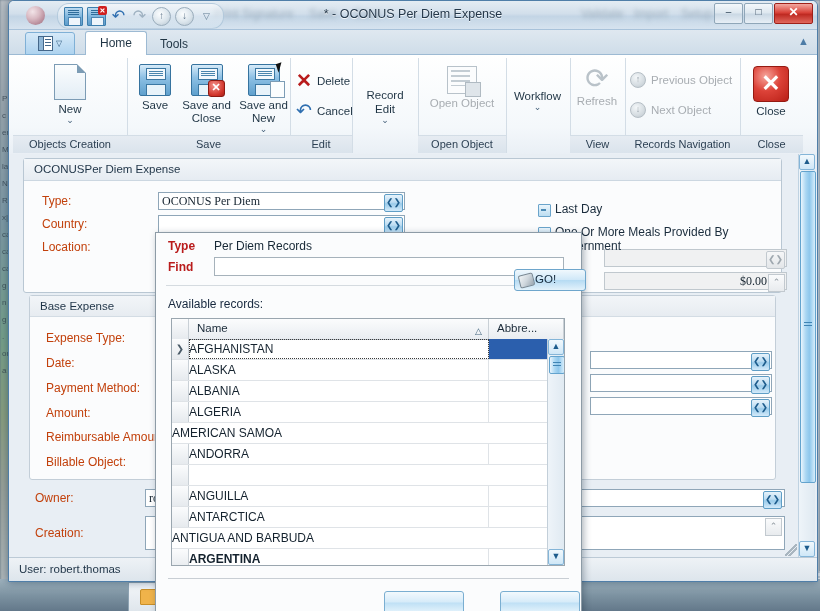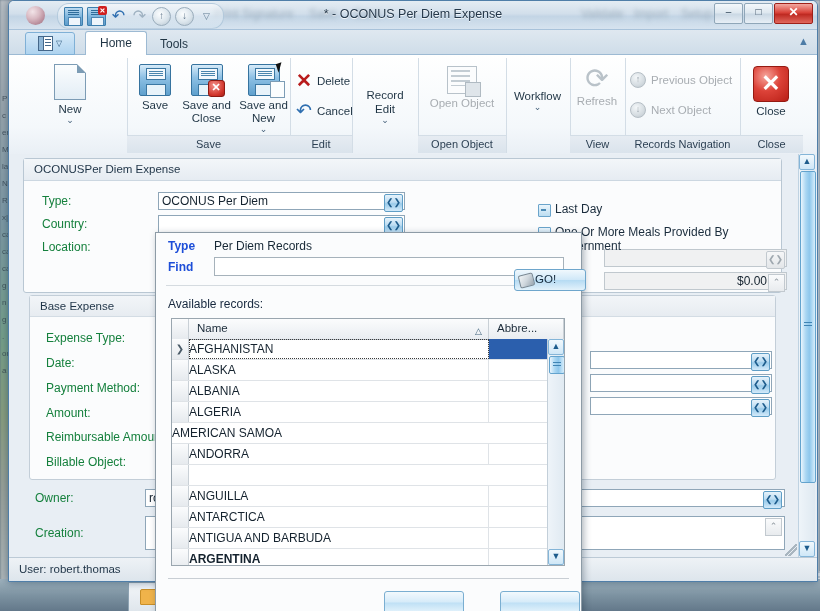--- a/index.html
+++ b/index.html
@@ -280,25 +280,25 @@
   .panel{
     position:absolute; left:14px; top:4px; width:757px; height:auto;
     background:#fbfcfd; border:1px solid #b9c7d3; border-radius:3px;
   }
   .panel-hdr{
     height:21px; line-height:21px; padding-left:10px;
     font-size:11.5px; color:#1e3346;
     background: linear-gradient(180deg,#f3f6f9,#e6ecf2);
     border-bottom:1px solid #ccd7e1;
   }
-  .frm-label{ position:absolute; font-size:12px; color:#15803d; }
+  .frm-label{ position:absolute; font-size:12px; color:#c2410c; }
   .ipt{
     position:absolute; height:18px; background:#fff;
     border:1px solid #8fa6b8; box-sizing:border-box;
-    font-size:12px; color:#14222e; padding:1px 3px; line-height:14px;
+    font-size:12px; color:#14222e; padding:1px 3px; line-height:14px;font-family:Liberation Serif, serif;
   }
   .ipt.readonly{ background:#f0f1f2; border-color:#c0c8ce; }
   .ddbtn{
     position:absolute; width:17px; height:16px; top:1px; right:1px;
     background: linear-gradient(180deg,#e7f3fb 0%,#bcdcf2 45%,#9acbea 55%,#d3eafa 100%);
     border:1px solid #5f9ec6; border-radius:2px;
     color:#1d5c8c; font-size:9px; text-align:center; line-height:14px;
   }
   .ddbtn.dis{
     background: linear-gradient(180deg,#f6f7f8,#e3e6e9);
@@ -365,21 +365,21 @@
   }
 
   
   #popup{
     position:absolute; left:155px; top:232px; width:425px; height:379px;
     background:#fbfcfd; border:1px solid #8d9ba6;
     box-shadow:2px 2px 7px rgba(20,40,60,.35);
     overflow:hidden;
   }
   .pu-row{ position:absolute; }
-  .pu-lab{ font-size:12px; font-weight:bold; color:#1d4ed8; }
+  .pu-lab{ font-size:12px; font-weight:bold; color:#b91c1c; }
   .pu-val{ font-size:12px; color:#172836; }
   .pu-find{
     position:absolute; left:58px; top:24px; width:350px; height:19px;
     background:#fff; border:1px solid #a6b2bb; box-sizing:border-box;
   }
   .go-btn{
     position:absolute; left:514px; top:269px; width:50px; height:20px;
     background: linear-gradient(180deg,#f0f8fd 0%,#d0e8f8 48%,#b6dbf3 52%,#e3f2fb 100%);
     border:1px solid #6ea6cc; border-radius:3px;
     font-size:11.5px; color:#14283a; line-height:18px; padding-left:20px;
@@ -502,20 +502,21 @@
     <div class="ribbon">
 
       <div class="rgroup" style="left:4px; width:114px;">
         <div class="gbody">
           <div class="bigbtn" style="left:32px; top:6px; width:50px;">
             <div class="i-newdoc" style="position:relative;"></div>
             <div class="lbl">New</div>
             <div class="caret-sm">⌄</div>
           </div>
         </div>
+        <div class="gname">Objects Creation</div>
       </div>
 
       <div class="rgroup" style="left:118px; width:163px;">
         <div class="gbody">
           <div class="bigbtn" style="left:6px; top:6px; width:44px;">
             <div class="i-floppy">
               <div class="shutter"></div>
                 <div class="label"></div>
             </div>
             <div class="lbl">Save</div>
@@ -759,21 +760,21 @@
           <div class="row" style="top: 167px;">
             <div class="rowhdr"></div>
             <div class="cell-name">ANGUILLA</div>
             <div class="cell-abbr"></div>
           </div>
           <div class="row" style="top: 188px;">
             <div class="rowhdr"></div>
             <div class="cell-name">ANTARCTICA</div>
             <div class="cell-abbr"></div>
           </div>
-          <div class="row" style="top: 209px;">
+          <div class="row" style="top: 209px; flex-direction: column;">
             <div class="rowhdr"></div>
             <div class="cell-name">ANTIGUA AND BARBUDA</div>
             <div class="cell-abbr"></div>
           </div>
           <div class="row" style="top: 230px; font-weight: bold;">
             <div class="rowhdr"></div>
             <div class="cell-name">ARGENTINA</div>
             <div class="cell-abbr"></div>
           </div>
         </div>

